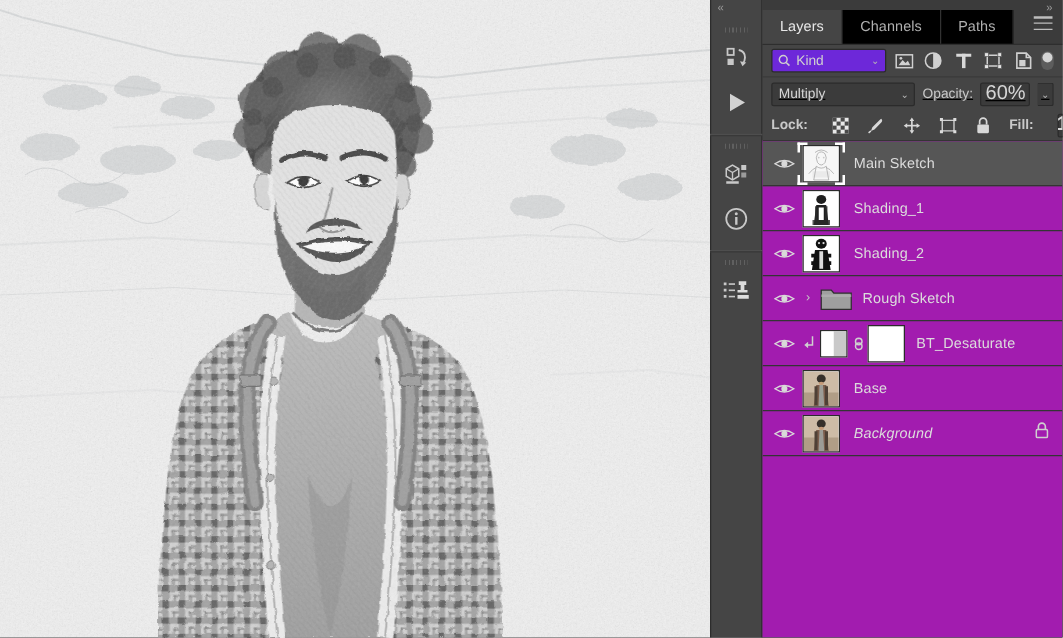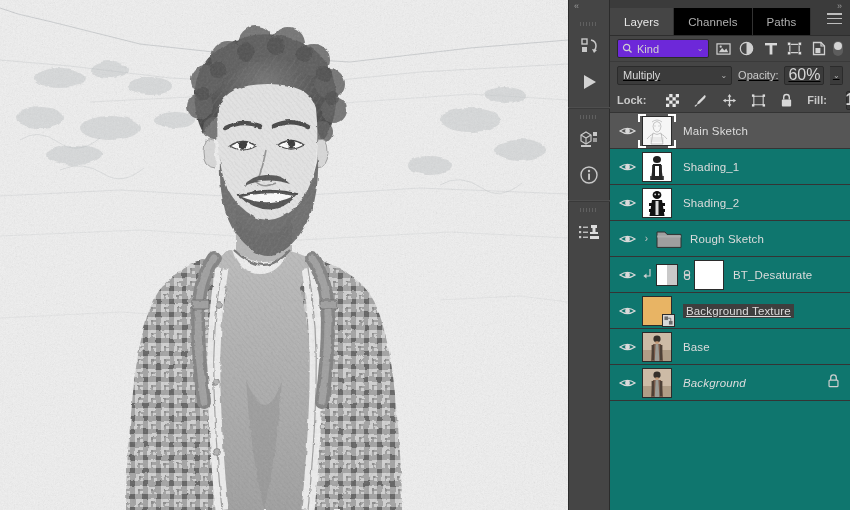--- a/index.html
+++ b/index.html
@@ -66,21 +66,21 @@
               color:#d6d6d6; padding:0 4px; min-width:40px; }
   .tinycv { width:14px; height:19px; border:1px solid #2b2b2b; border-left:none;
             background:#3b3b3b; display:flex; align-items:center; justify-content:center;
             font-size:8px; color:#b5b5b5; border-radius:0 2px 2px 0; }
 
   
   .lockrow { height:24px; display:flex; align-items:center; padding:0 7px; gap:14px;font-weight:bold; }
   .lockicon { width:21px; height:19px; display:flex; align-items:center; justify-content:center; }
 
   
-  .layers { flex:1; background:#0f766e; border-top:1px solid #343434; overflow:hidden; }
+  .layers { flex:1; background:#a21caf; border-top:1px solid #343434; overflow:hidden; }
   .lrow { height:36px; display:flex; align-items:center; position:relative;
           border-bottom:1px solid #343434; padding-left:4px; }
   .lrow.sel { background:#565656; }
   .eye { width:26px; display:flex; align-items:center; justify-content:center; }
   .thumbwrap { position:relative; width:34px; height:30px; display:flex;
                align-items:center; justify-content:center; flex:0 0 auto; }
   .thumb { width:30px; height:30px; border:1px solid #2b2b2b; background:#fff;
            position:relative; overflow:hidden; }
   .brk { position:absolute; width:8px; height:8px; border:2px solid #fff; }
   .brk.tl{left:-2px;top:-2px;border-right:none;border-bottom:none;}
@@ -630,39 +630,20 @@
         <div class="linkic">
           <svg width="10" height="16" viewBox="0 0 10 16">
             <path d="M5 3.5 a2.6 2.6 0 0 1 0 5.2 a2.6 2.6 0 0 1 0 -5.2 z" fill="none" stroke="#cfcfcf" stroke-width="1.2"></path>
             <path d="M5 7.3 a2.6 2.6 0 0 1 0 5.2 a2.6 2.6 0 0 1 0 -5.2 z" fill="none" stroke="#cfcfcf" stroke-width="1.2"></path>
           </svg>
         </div>
         <div class="maskthumb"></div>
         <span class="lname">BT_Desaturate</span>
       </div>
 
-      <div class="lrow">
-        <div class="eye">
-          <svg width="17" height="12" viewBox="0 0 18 12">
-            <path d="M1 6 q8 -5.5 16 0 q-8 5.5 -16 0 z" fill="none" stroke="#d9d9d9" stroke-width="1.2"></path>
-            <circle cx="9" cy="6" r="2.6" fill="#d9d9d9"></circle>
-          </svg>
-        </div>
-        <div class="thumbwrap">
-          <div class="thumb" style="background:#e8b464"></div>
-          <div class="sobadge">
-            <svg width="9" height="9" viewBox="0 0 10 10">
-              <rect x="0.5" y="0.5" width="4" height="4" fill="#6b6b6b"></rect>
-              <rect x="5.5" y="5.5" width="4" height="4" fill="#6b6b6b"></rect>
-              <path d="M4.5 2.5 h3 v3" fill="none" stroke="#6b6b6b" stroke-width="1"></path>
-            </svg>
-          </div>
-        </div>
-        <span class="lname editing">Background Texture</span>
-      </div>
 
 
       <div class="lrow">
         <div class="eye">
           <svg width="17" height="12" viewBox="0 0 18 12">
             <path d="M1 6 q8 -5.5 16 0 q-8 5.5 -16 0 z" fill="none" stroke="#d9d9d9" stroke-width="1.2"></path>
             <circle cx="9" cy="6" r="2.6" fill="#d9d9d9"></circle>
           </svg>
         </div>
         <div class="thumbwrap">

